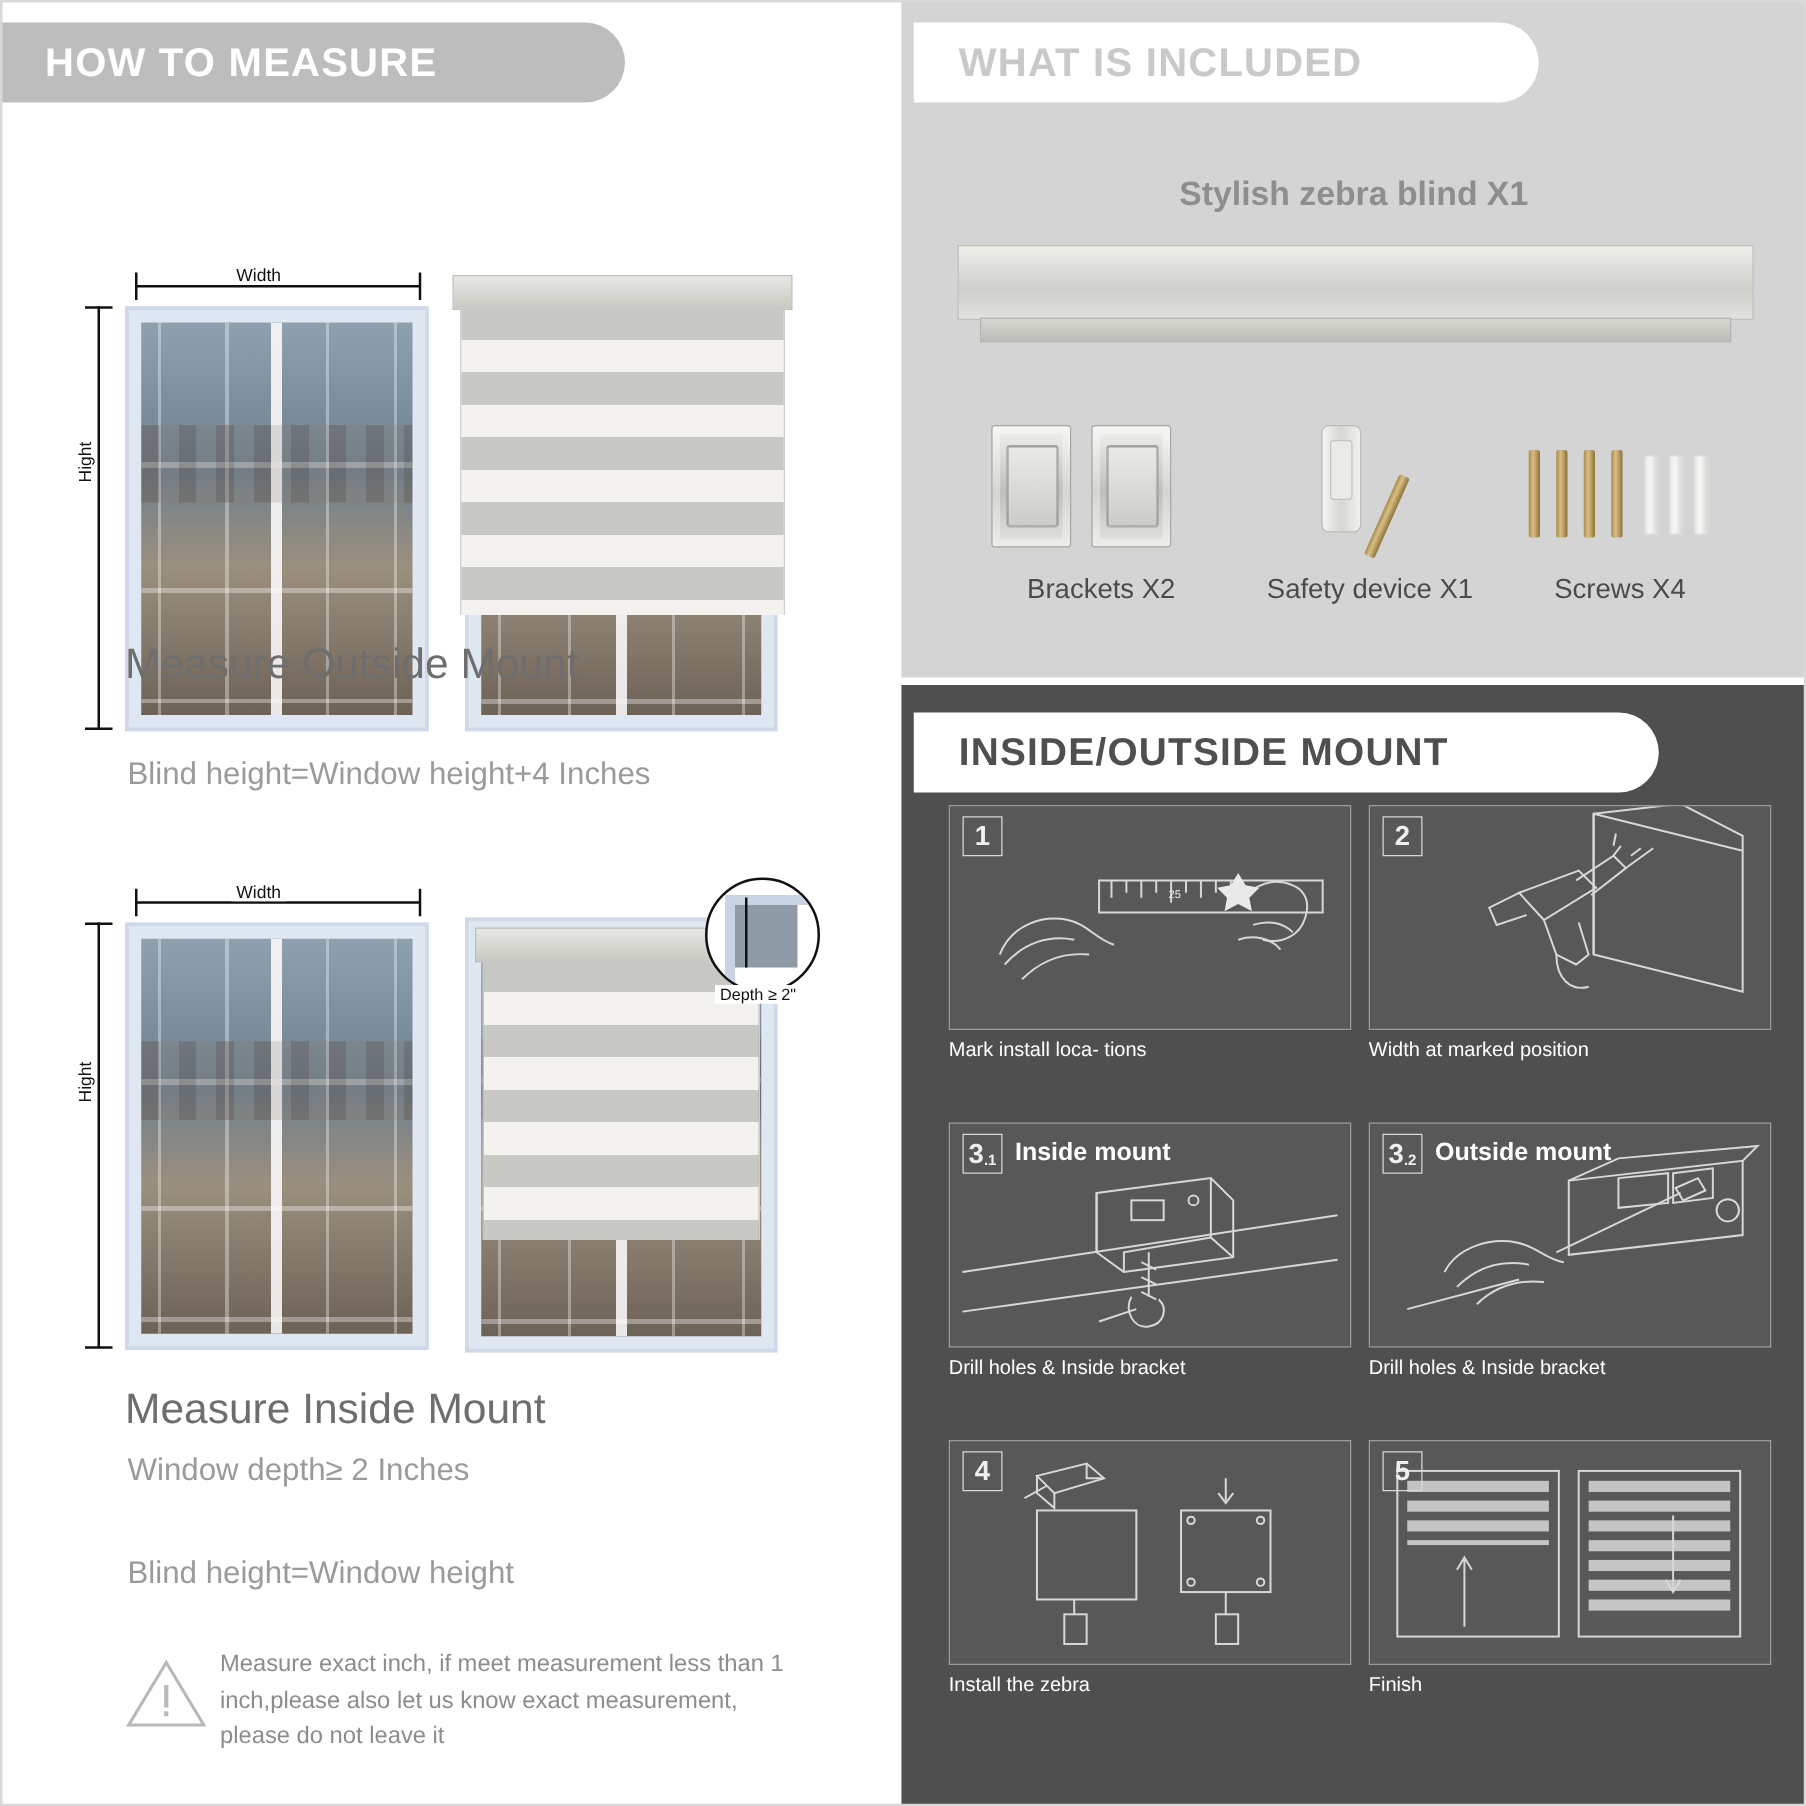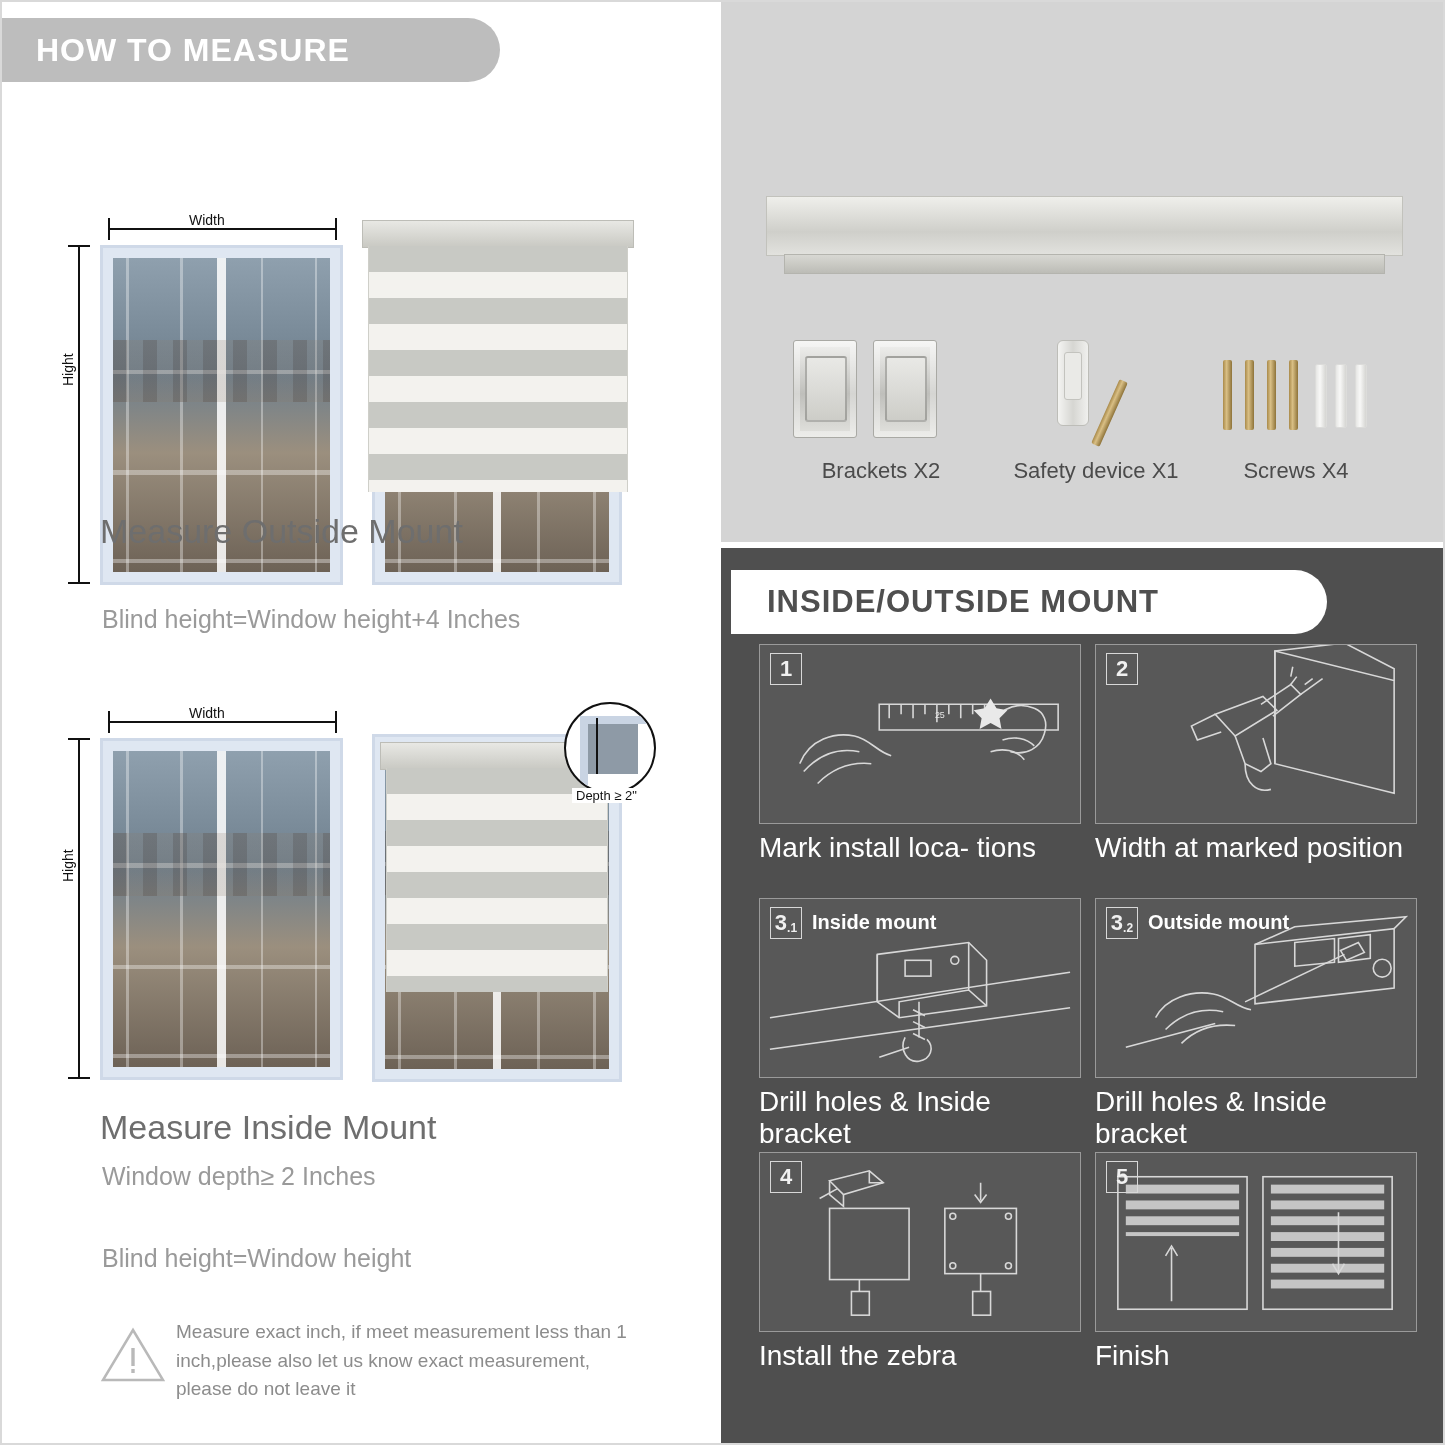--- a/index.html
+++ b/index.html
@@ -166,21 +166,21 @@
   .step .num{
     position:absolute;left:10px;top:8px;width:30px;height:30px;
     border:1px solid #d8d8d8;color:#f0f0f0;font-size:22px;
     display:flex;align-items:center;justify-content:center;font-weight:bold;z-index:3;
   }
   .step .num small{font-size:12px;position:relative;top:5px;}
   .step .inlabel{
     position:absolute;left:52px;top:12px;color:#ffffff;font-size:20px;font-weight:bold;z-index:3;
   }
   .step .cap{
-    position:absolute;left:0;top:188px;color:#ffffff;font-size:28px;
+    position:absolute;left:0;top:188px;color:#ffffff;font-size:16px;
   }
   .sketch{position:absolute;inset:0;}
   .sketch svg{width:100%;height:100%;display:block;}
 
   
   .vrule{position:absolute;left:715px;top:0;width:6px;height:1445px;background:#ffffff;}
   .hrule{position:absolute;left:721px;top:542px;width:724px;height:6px;background:#ffffff;}
   .outer-border{position:absolute;inset:0;border:2px solid #d9d9d9;box-sizing:border-box;pointer-events:none;}
 </style>
 </head>
@@ -262,21 +262,25 @@
       <svg width="66" height="62" viewBox="0 0 66 62" style="position:absolute;left:0;top:6px;">
         <polygon points="33,6 63,56 3,56" fill="none" stroke="#b9b9b9" stroke-width="2.5"></polygon>
         <rect x="31.3" y="24" width="3.4" height="18" fill="#b9b9b9"></rect>
         <rect x="31.3" y="45" width="3.4" height="4" fill="#b9b9b9"></rect>
       </svg>
       <div class="warn-txt">Measure exact inch, if meet measurement less than 1 inch,please also let us know exact measurement, please do not leave it</div>
     </div>
   </div>
 
   <div class="right-top">
-
+    <div class="banner" id="included-banner">
+      <span>WHAT IS INCLUDED</span>
+    </div>
+
+    <div class="incl-title">Stylish zebra blind X1</div>
 
     <div class="incl-rail">
       <div class="top"></div>
       <div class="bot"></div>
     </div>
 
     <div class="part" style="left:72px;top:340px;">
       <div class="bracket"></div>
     </div>
     <div class="part" style="left:152px;top:340px;">

